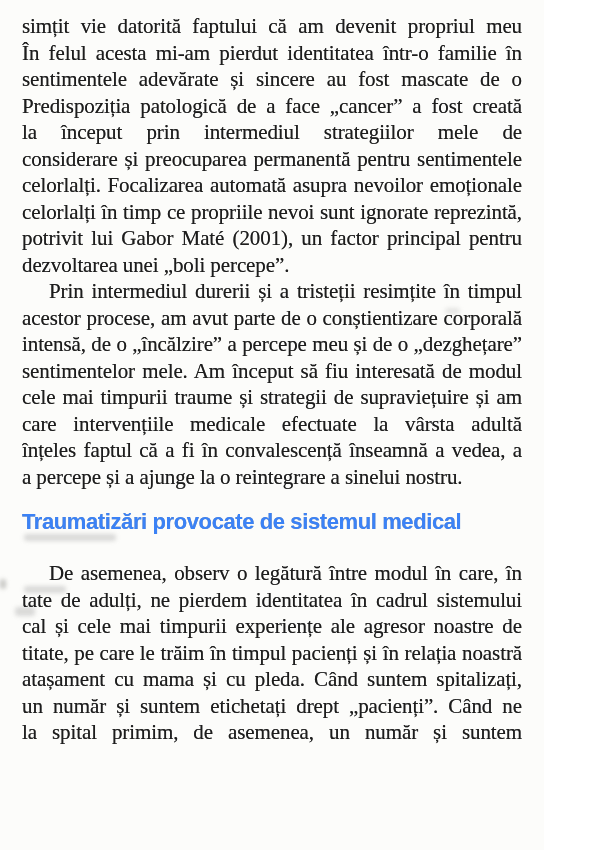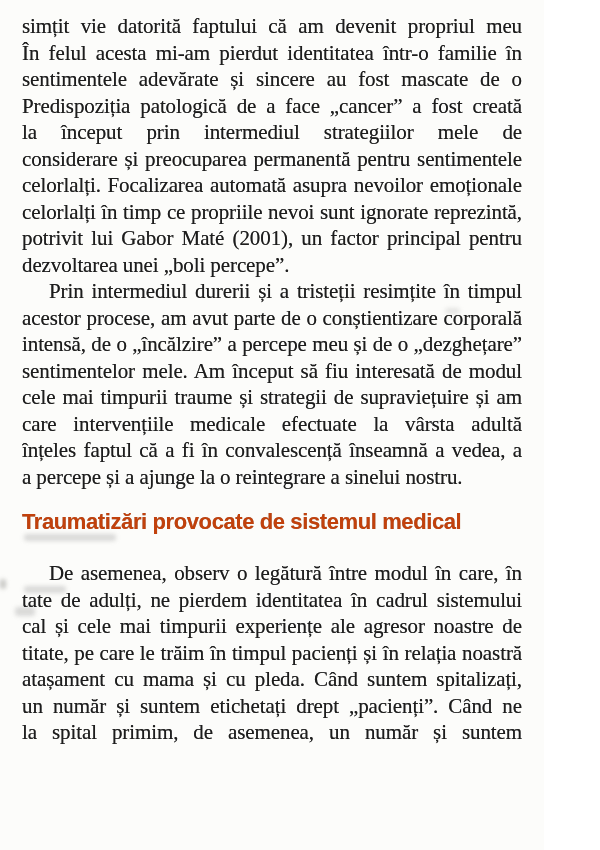--- a/index.html
+++ b/index.html
@@ -28,21 +28,21 @@
     text-align-last: justify;
     text-shadow: 0 0 0.5px rgba(25,25,25,0.65);
   }
   .line.end { text-align-last: left; }
   .line.indent { text-indent: 27px; }
   .heading {
     font-family: "Liberation Sans", sans-serif;
     font-size: 22px;
     font-weight: 600;
     letter-spacing: -0.4px;
-    color: #c2410c;
+    color: #3b82f6;
     margin: 17px 0 0 0;
     height: 30px;
     line-height: 30px;
     text-shadow: 0 0 0.6px rgba(40,40,40,0.45);
   }
   .block-2 { margin-top: 23px; }
   
   .smudge {
     position: absolute;
     background: rgba(140,140,138,0.30);

